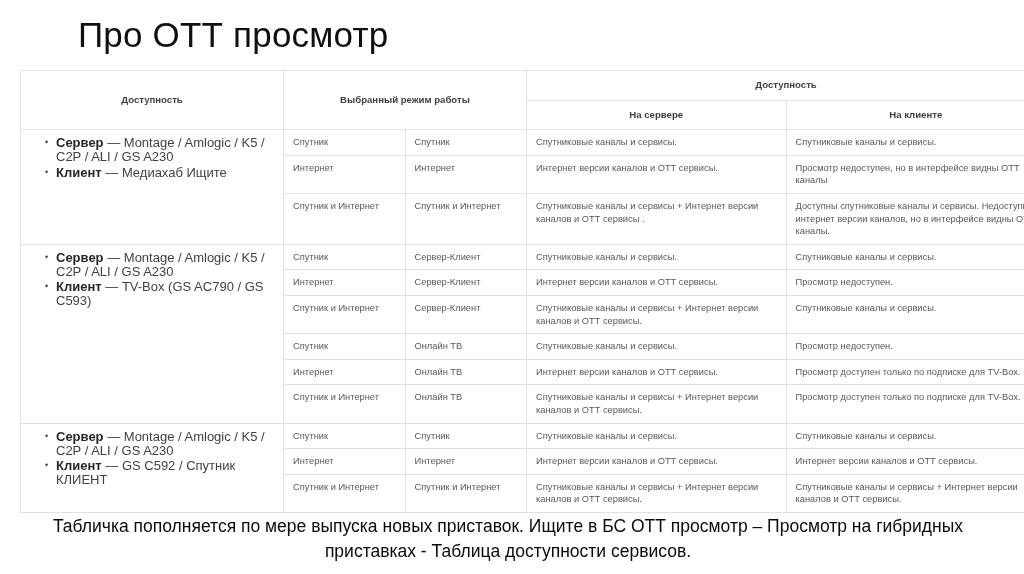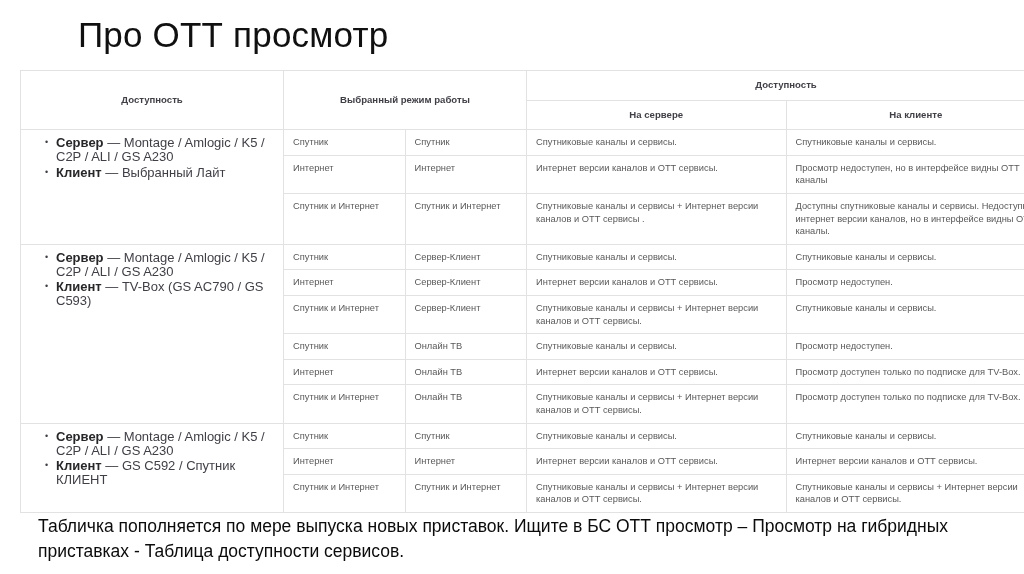--- a/index.html
+++ b/index.html
@@ -115,20 +115,21 @@
   
   .caption {
     position: absolute;
     left: 38px;
     top: 514px;
     width: 940px;
     font-size: 17.5px;
     line-height: 25px;
     color: #0b0b0b;
     font-weight: 400;
+    text-align: center;
   }
 </style>
 </head>
 <body>
 
 <div class="slide">
 
   <div class="slide-title">Про ОТТ просмотр</div>
 
   <div class="table-wrap">
@@ -142,21 +143,21 @@
         <tr>
           <th class="sub-server">На сервере</th>
           <th class="sub-client">На клиенте</th>
         </tr>
       </thead>
       <tbody id="table-body">
           <tr class="group-start">
             <td class="c-equip" rowspan="3">
               <ul class="equip-list">
                 <li><b>Сервер</b><span> — </span><span>Montage / Amlogic / K5 / C2P / ALI / GS A230</span></li>
-                <li><b>Клиент</b><span> — </span><span>Выбранный Лайт</span></li>
+                <li><b>Клиент</b><span> — </span><span>Медиахаб Ищите</span></li>
               </ul>
             </td>
             <td class="c-mode1">Спутник</td>
             <td class="c-mode2">Спутник</td>
             <td class="c-srv">Спутниковые каналы и сервисы.</td>
             <td class="c-cli">Спутниковые каналы и сервисы.</td>
           </tr>
           <tr>
             <td class="c-mode1">Интернет</td>
             <td class="c-mode2">Интернет</td>

